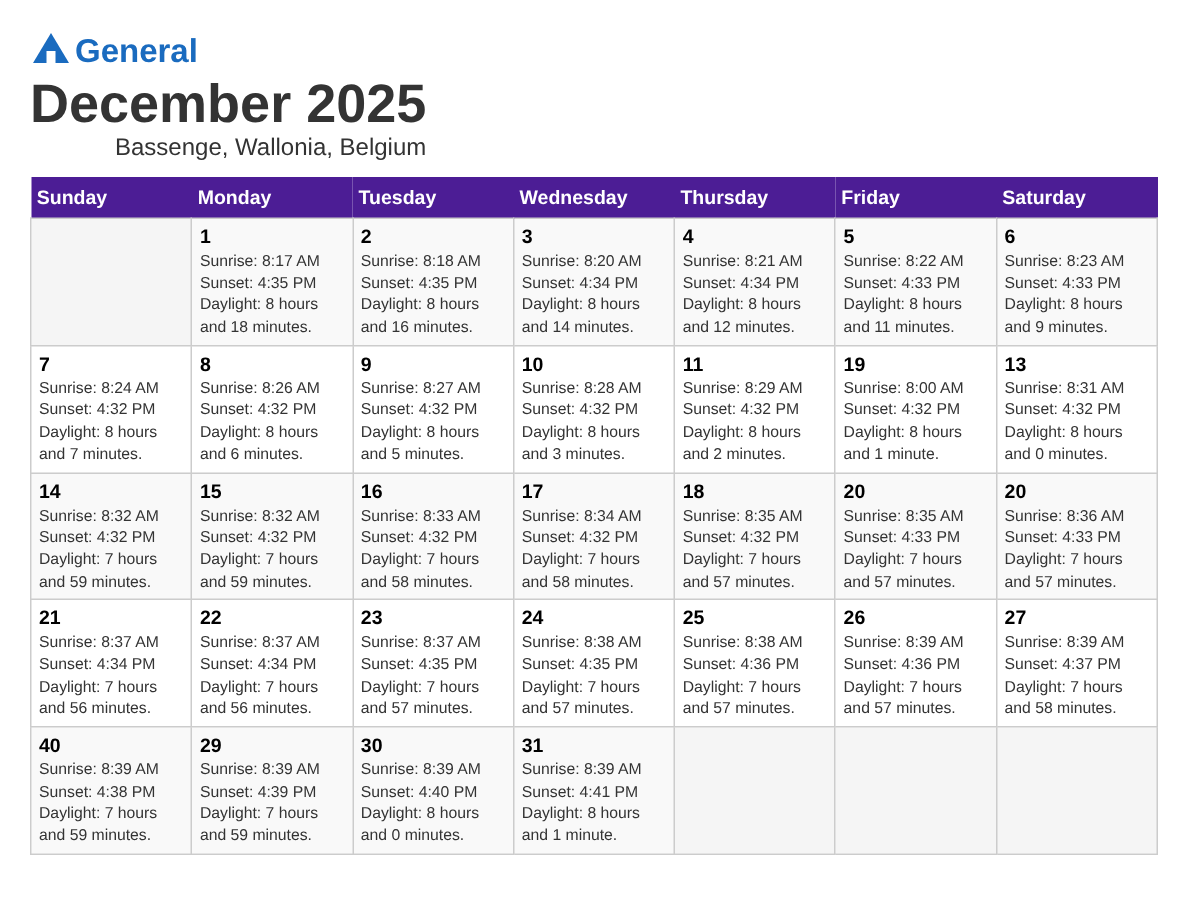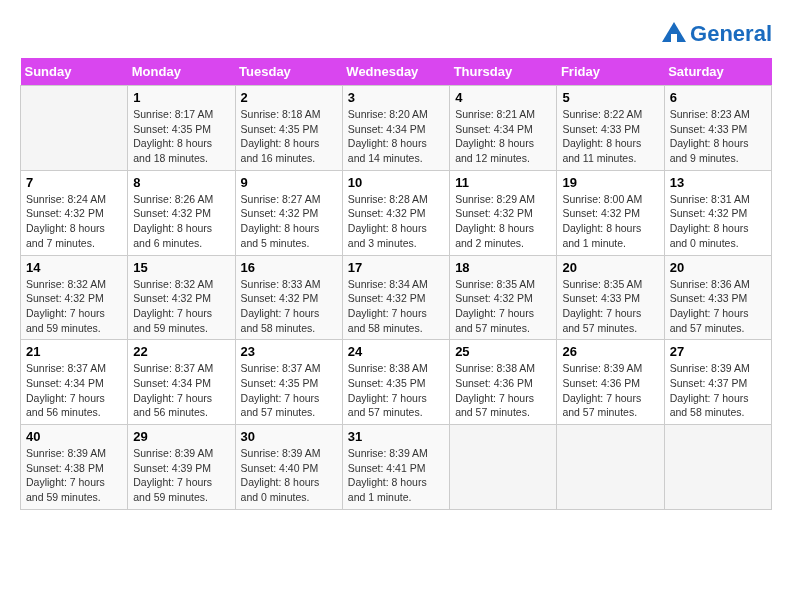--- a/index.html
+++ b/index.html
@@ -8,20 +8,21 @@
       background: #fff;
       width: 792px;
       min-height: 612px;
       padding: 20px;
     }
     .header {
       display: flex;
       justify-content: flex-end;
       align-items: flex-start;
       margin-bottom: 10px;
+      flex-direction: column;
     }
     .logo {
       display: flex;
       align-items: center;
     }
     .logo-text {
       font-size: 22px;
       font-weight: bold;
       color: #333;
       line-height: 1.1;
@@ -45,21 +46,21 @@
     .location {
       font-size: 16px;
       color: #333;
     }
     table {
       width: 100%;
       border-collapse: collapse;
       font-size: 11px;
     }
     thead tr th {
-      background-color: #d946ef;
+      background-color: #4c1d95;
       color: white;
       padding: 6px 4px;
       text-align: left;
       font-size: 13px;
       font-weight: bold;
     }
     tbody tr td {
       border: 1px solid #ccc;
       vertical-align: top;
       padding: 4px 5px;
@@ -92,20 +93,24 @@
 <div class="header">
   <div class="logo">
     <svg class="logo-icon" viewBox="0 0 28 28">
       <polygon points="14,2 26,22 2,22" fill="#1a6bbf"></polygon>
       <rect x="11" y="14" width="6" height="8" fill="white"></rect>
     </svg>
     <div class="logo-text">
       <div><span>General</span></div>
     </div>
   </div>
+  <div class="title-block">
+    <div class="month-title">December 2025</div>
+    <div class="location">Bassenge, Wallonia, Belgium</div>
+  </div>
 </div>
 
 <table>
   <thead>
     <tr id="header-row">
     <th>Sunday</th>
         <th>Monday</th>
         <th>Tuesday</th>
         <th>Wednesday</th>
         <th>Thursday</th>

